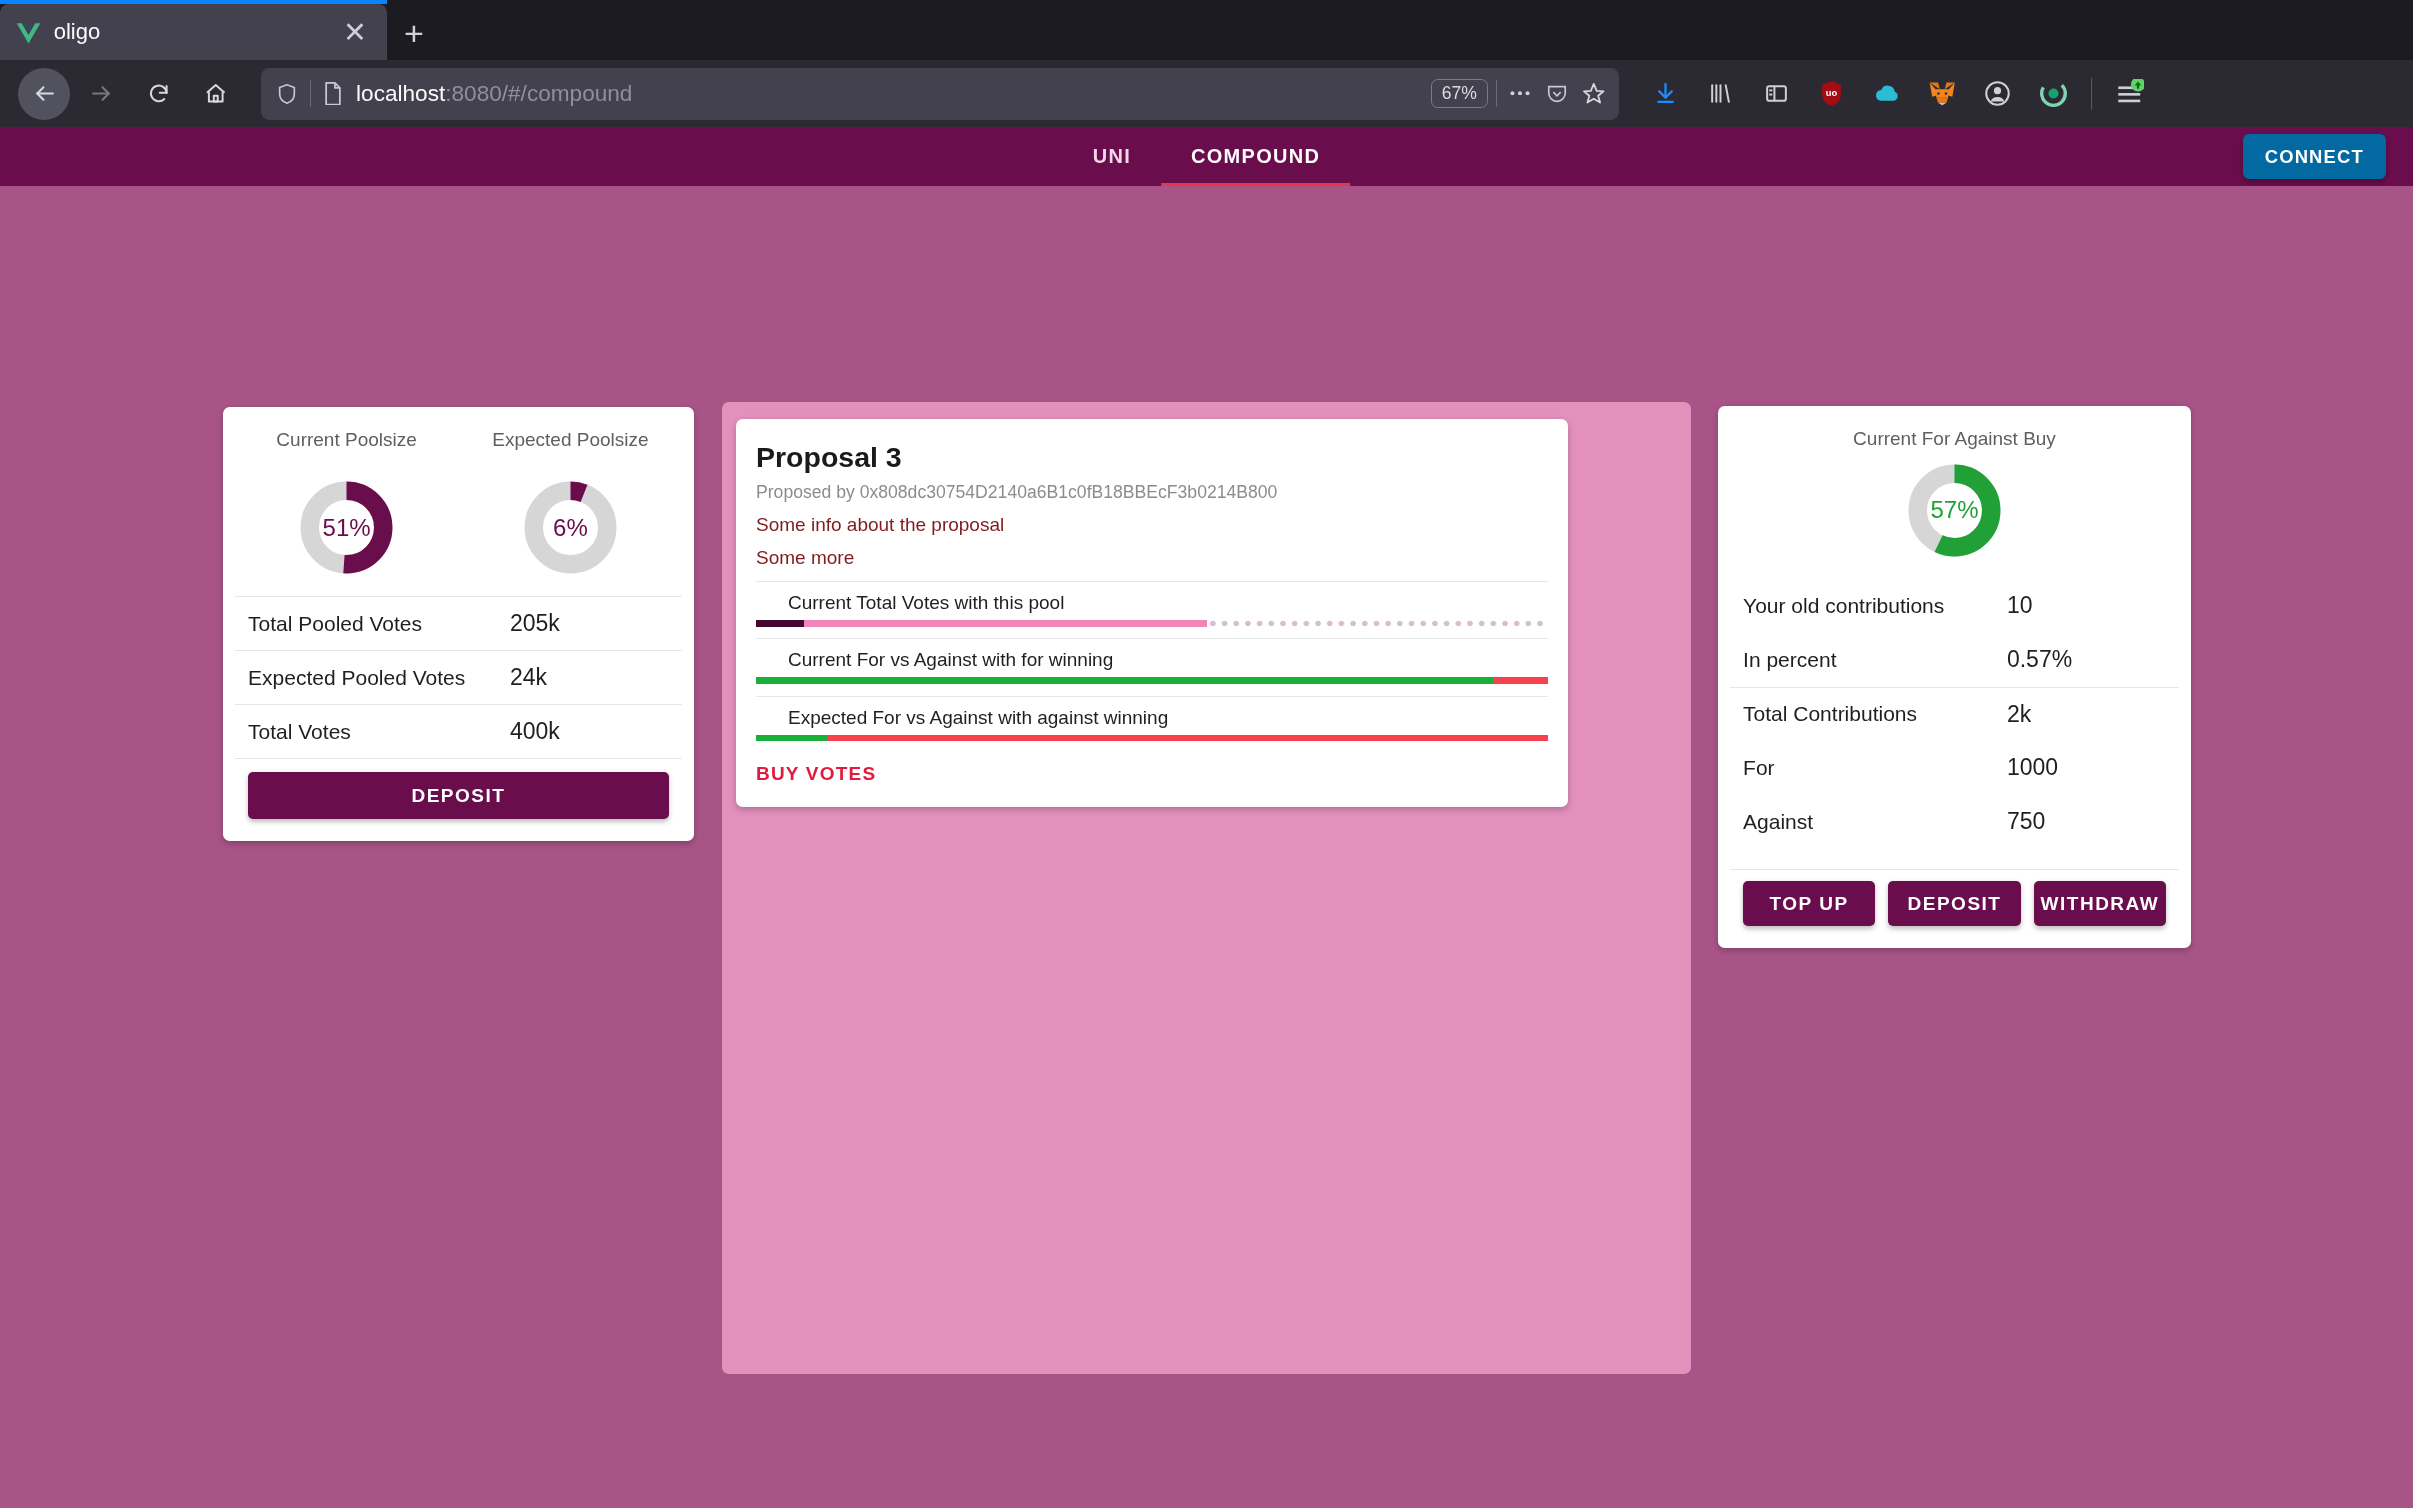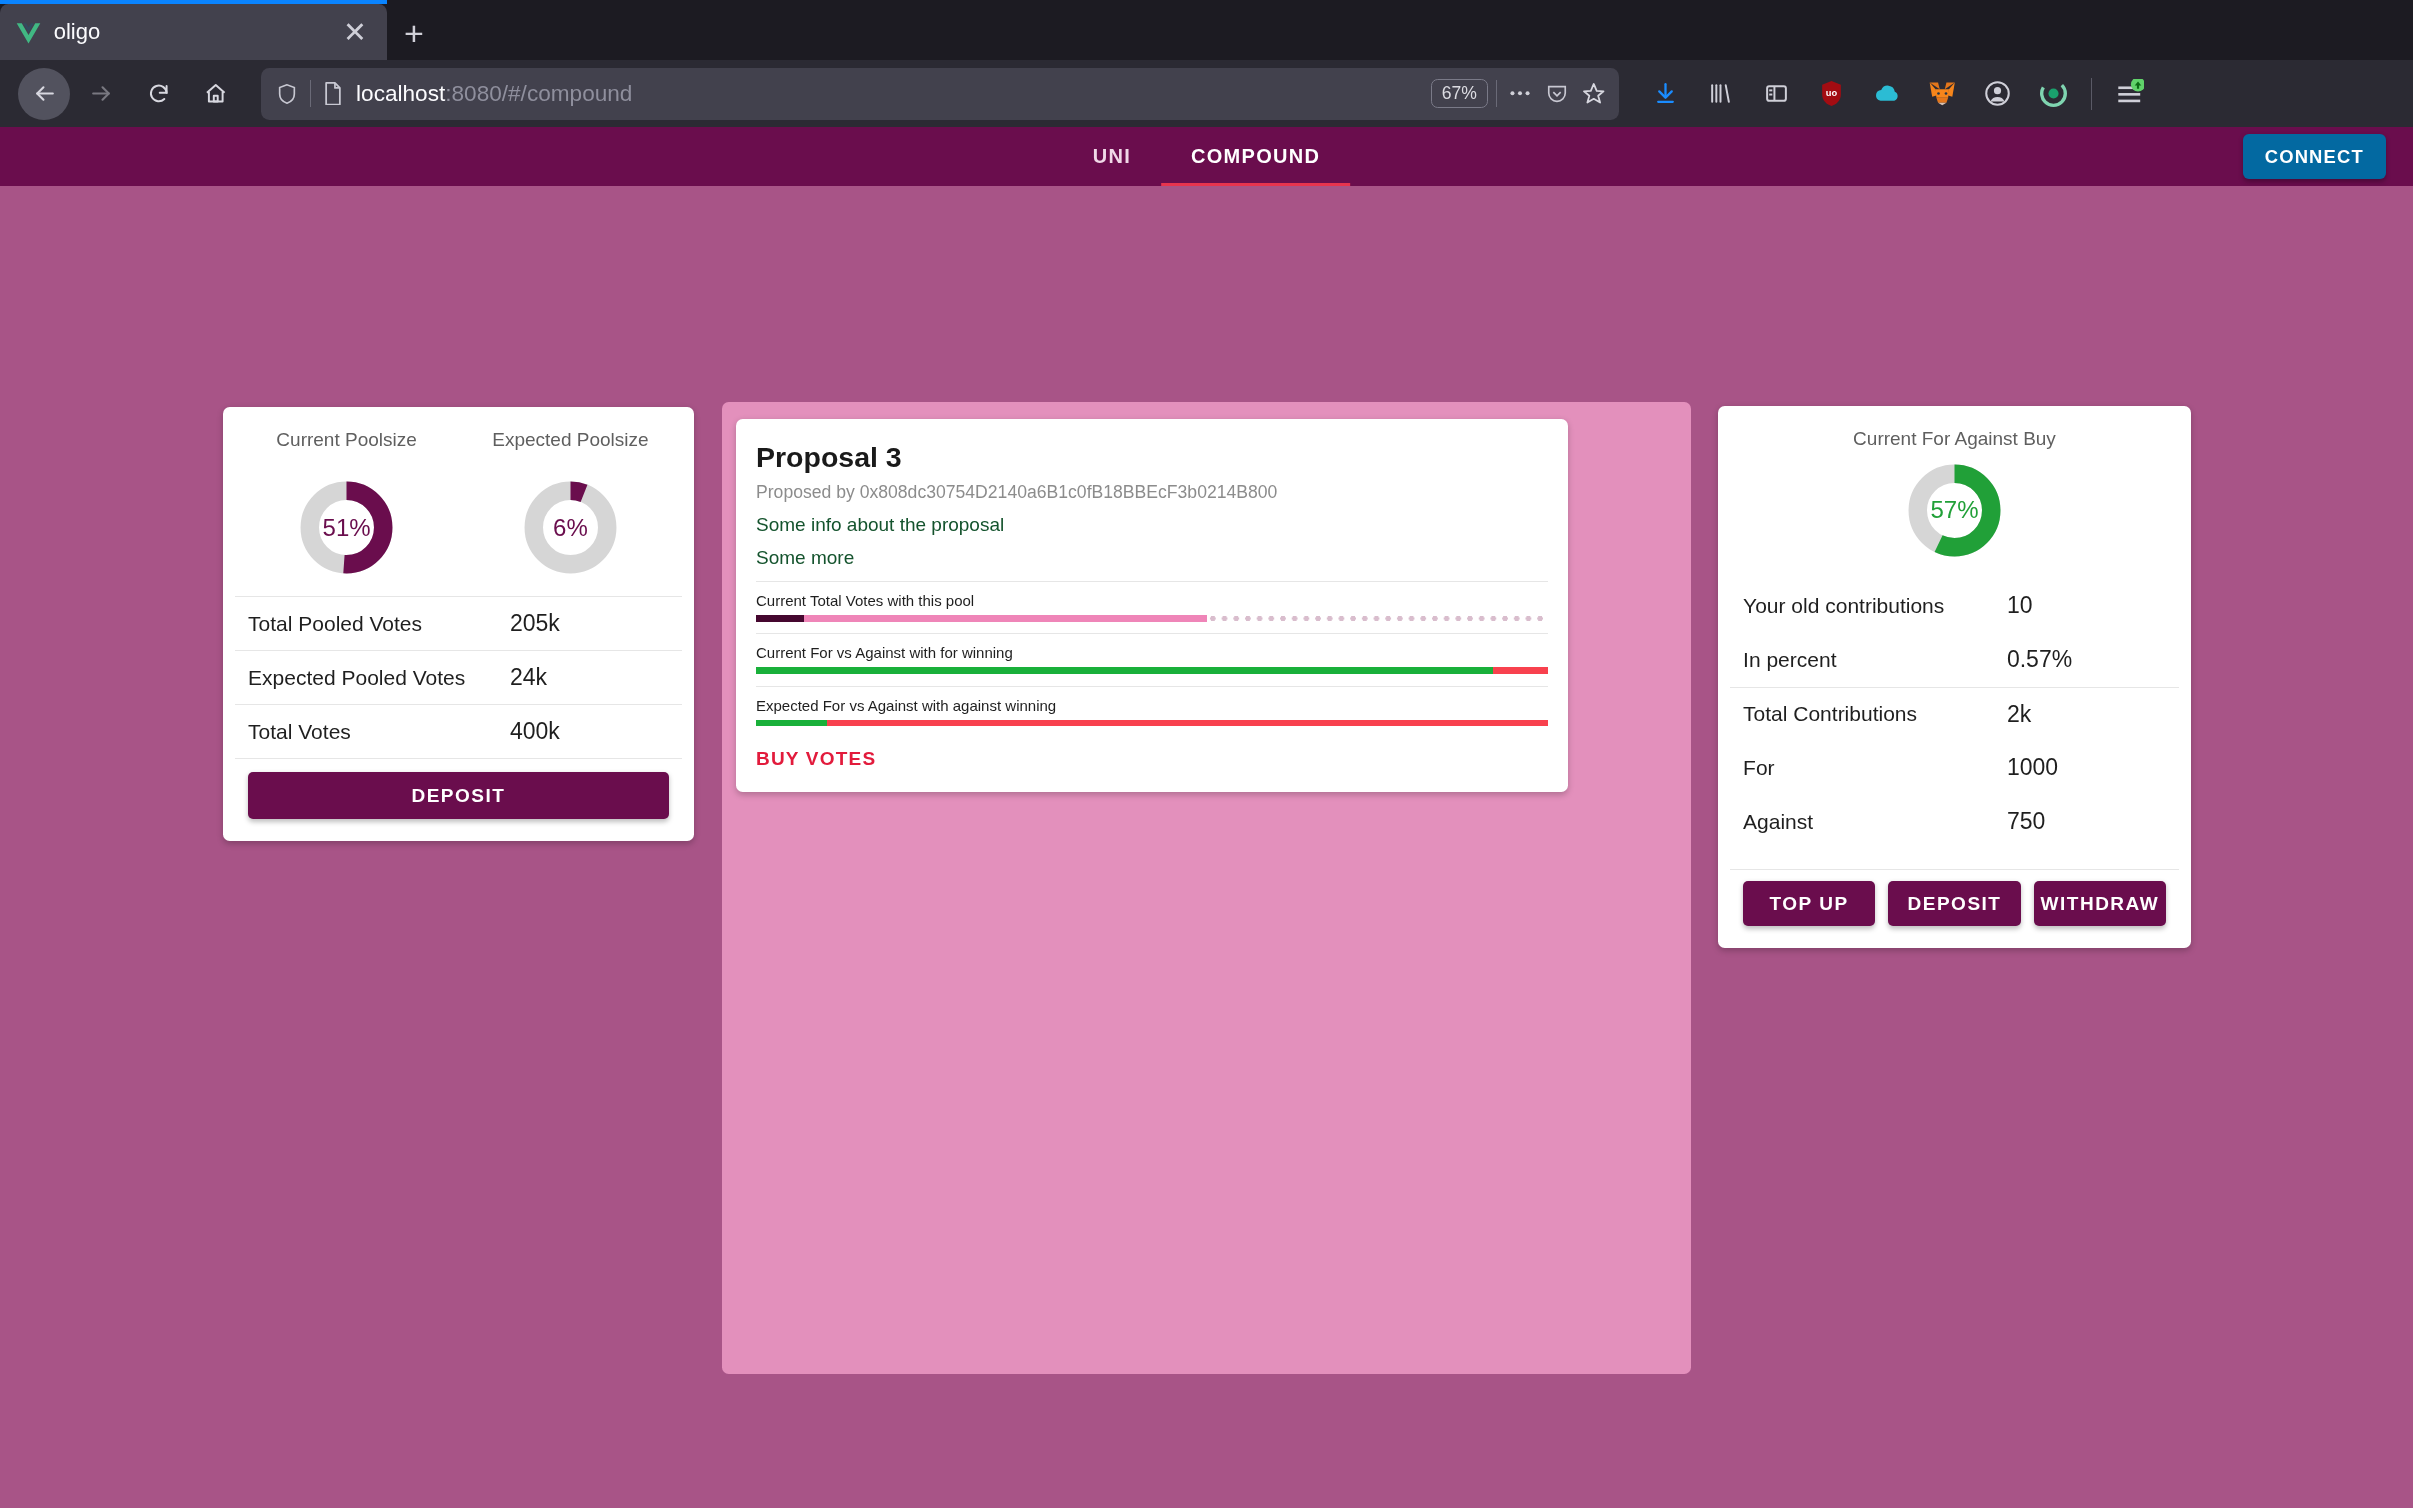--- a/index.html
+++ b/index.html
@@ -207,23 +207,23 @@
     border-radius: 6.7px;
   }
   #proposal-card {
     position: absolute;
     left: 736px; top: 233px;
     width: 832px;
     padding: 22px 20px 18.4px;
   }
   #proposal-title { font-size: 28.5px; font-weight: bold; color: #1a1a1a; }
   #proposal-author { font-size: 17.6px; color: #8c8c8c; margin-top: 8.4px; }
-  .proposal-line { font-size: 19px; color: #14532d; margin-top: 11px; }
+  .proposal-line { font-size: 19px; color: #7f1d1d; margin-top: 11px; }
   .bar-section { margin-top: 11.7px; border-top: 0.8px solid #e6e6e6; padding-top: 10px; }
-  .bar-label { font-size: 15px; color: #1f1f1f; margin-bottom: 5.9px; }
+  .bar-label { font-size: 19px; color: #1f1f1f; margin-bottom: 5.9px; margin-left: 32px; }
   .bar-track {
     position: relative; width: 100%; height: 6.7px;
     display: flex; overflow: hidden;
   }
   .bar-seg { height: 100%; }
   .bar-dotted {
     flex: 1; height: 6.7px;
     background-image: radial-gradient(circle, #d9bdcd 38%, transparent 40%);
     background-size: 11.7px 6.7px;
     background-repeat: repeat-x;

